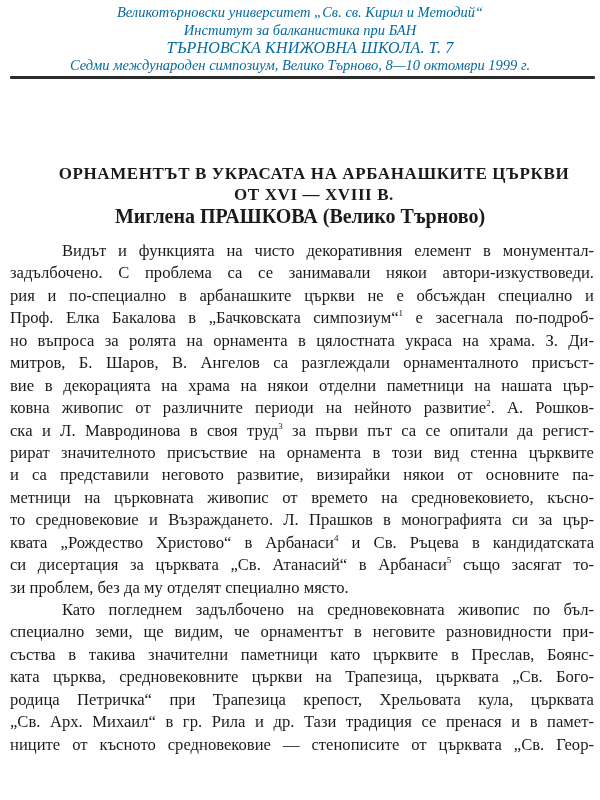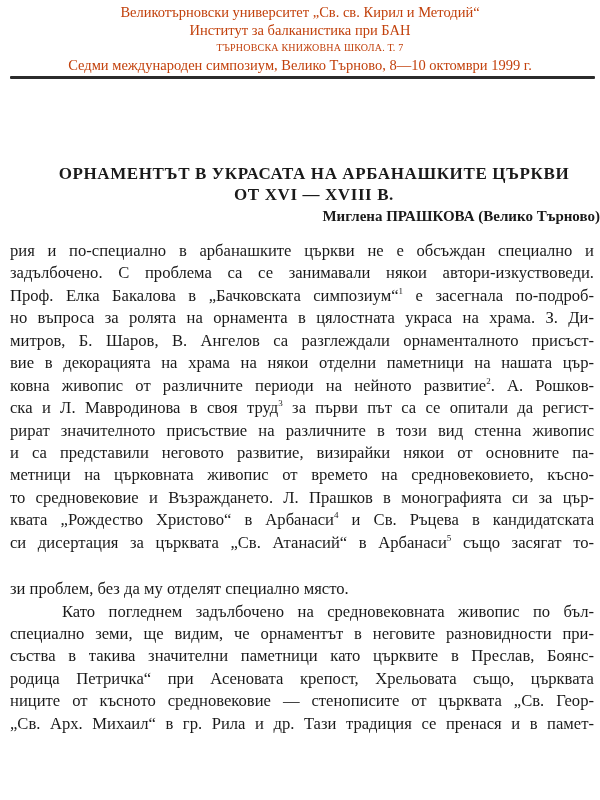--- a/index.html
+++ b/index.html
@@ -19,24 +19,25 @@
     position: absolute;
     top: 4px;
     left: 0;
     width: 600px;
     text-align: center;
   }
   .header .hl {
     font-size: 14.5px;
     line-height: 17.5px;
     white-space: nowrap;
-    color: #c2410c;
+    color: #0369a1;
+    font-style: italic;
   }
   .header .hl.series {
-    font-size: 10px;
+    font-size: 16px;
     letter-spacing: 0.2px;
     padding-left: 20px;
   }
   .rule {
     position: absolute;
     top: 76px;
     left: 10px;
     width: 585px;
     height: 3px;
     background: #2b2b2b;
@@ -55,23 +56,23 @@
     line-height: 21px;
     letter-spacing: 0.6px;
     white-space: nowrap;
     padding-left: 28px;
   }
   .author {
     position: absolute;
     top: 206px;
     left: 0;
     width: 600px;
-    text-align: right;
+    text-align: center;
     font-weight: bold;
-    font-size: 15px;
+    font-size: 20px;
     line-height: 20px;
     white-space: nowrap;
   }
   .body-text {
     position: absolute;
     top: 240px;
     left: 10px;
     width: 584px;
   }
   .line {
@@ -81,21 +82,20 @@
     white-space: nowrap;
     text-align: justify;
     text-align-last: justify;
     overflow: visible;
   }
   .line.indent {
     padding-left: 52px;
   }
   .line.last {
     text-align-last: left;
-    margin-top: 24px;
   }
   sup {
     font-size: 9px;
     line-height: 0;
     vertical-align: super;
   }
 </style>
 </head>
 <body>
 
@@ -109,35 +109,37 @@
 <div class="rule"></div>
 
 <div class="title-block">
   <div class="title-line">ОРНАМЕНТЪТ В УКРАСАТА НА АРБАНАШКИТЕ ЦЪРКВИ</div>
   <div class="title-line">ОТ XVI — XVIII В.</div>
 </div>
 
 <div class="author">Миглена ПРАШКОВА (Велико Търново)</div>
 
 <div class="body-text">
+  <div class="line indent">Видът и функцията на чисто декоративния елемент в монументал-</div>
+  <div class="line">задълбочено. С проблема са се занимавали  някои автори-изкуствоведи.</div>
   <div class="line">рия и по-специално в арбанашките църкви не е обсъждан специално и</div>
-  <div class="line">задълбочено. С проблема са се занимавали  някои автори-изкуствоведи.</div>
   <div class="line"><span>Проф. Елка Бакалова в „Бачковската симпозиум“</span><sup>1</sup><span> е засегнала по-подроб-</span></div>
   <div class="line">но въпроса за ролята на орнамента в цялостната украса на храма. З. Ди-</div>
   <div class="line">митров, Б. Шаров,  В. Ангелов са разглеждали орнаменталното присъст-</div>
   <div class="line">вие в декорацията на храма на някои отделни паметници на нашата цър-</div>
   <div class="line"><span>ковна живопис от различните периоди на нейното развитие</span><sup>2</sup><span>. А. Рошков-</span></div>
   <div class="line"><span>ска и Л. Мавродинова в своя труд</span><sup>3</sup><span> за първи път са се опитали да регист-</span></div>
-  <div class="line">рират значителното присъствие на различните в този вид стенна живопис</div>
+  <div class="line">рират значителното присъствие на орнамента в този вид стенна църквите</div>
   <div class="line">и са представили неговото развитие, визирайки някои от основните па-</div>
   <div class="line">метници на църковната живопис от времето на средновековието, късно-</div>
   <div class="line">то средновековие и Възраждането. Л. Прашков в монографията си за цър-</div>
   <div class="line"><span>квата „Рождество Христово“ в Арбанаси</span><sup>4</sup><span> и Св. Ръцева в кандидатската</span></div>
   <div class="line"><span>си дисертация за църквата „Св. Атанасий“ в Арбанаси</span><sup>5</sup><span> също засягат то-</span></div>
   <div class="line last">зи проблем, без да му отделят специално място.</div>
   <div class="line indent">Като погледнем задълбочено на средновековната живопис по бъл-</div>
   <div class="line">специално земи, ще видим, че орнаментът в неговите разновидности при-</div>
   <div class="line">съства в такива значителни паметници като църквите в Преслав, Боянс-</div>
-  <div class="line">родица Петричка“ при Асеновата крепост, Хрельовата също, църквата</div>
+  <div class="line">ката църква, средновековните църкви на Трапезица, църквата „Св. Бого-</div>
+  <div class="line">родица Петричка“ при Трапезица крепост, Хрельовата кула, църквата</div>
+  <div class="line">„Св. Арх. Михаил“ в гр. Рила и др. Тази традиция се пренася и в памет-</div>
   <div class="line">ниците от късното средновековие — стенописите от църквата „Св. Геор-</div>
-  <div class="line">„Св. Арх. Михаил“ в гр. Рила и др. Тази традиция се пренася и в памет-</div>
 
 </div>
 
 </body></html>

